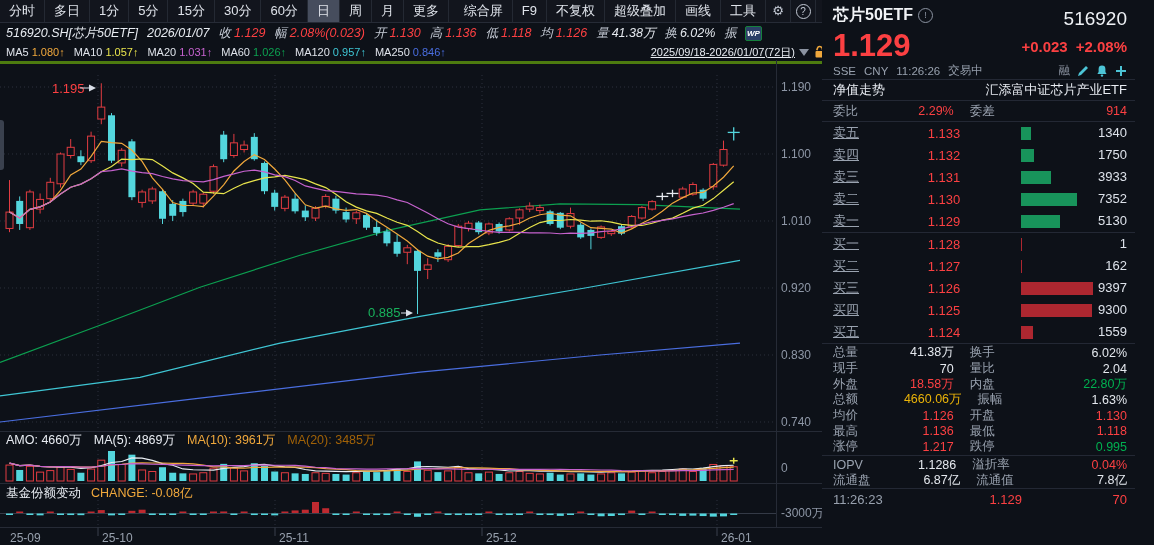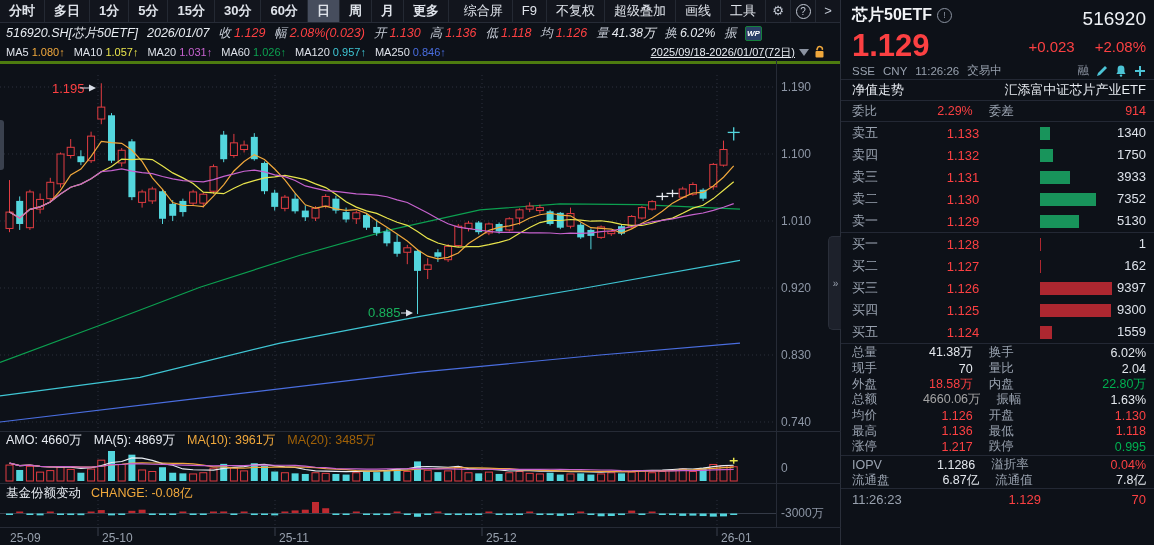--- a/index.html
+++ b/index.html
@@ -26,60 +26,60 @@
   .tri-down{width:0;height:0;border-left:5px solid transparent;border-right:5px solid transparent;border-top:7px solid #8b93a1;}
   #chart-svg{position:absolute;left:0;top:60px;}
   #vol-header{position:absolute;left:6px;top:432px;font-size:12.5px;display:flex;gap:12px;white-space:nowrap;}
   #chg-header{position:absolute;left:6px;top:485px;font-size:12.5px;display:flex;gap:10px;white-space:nowrap;}
   .c-white{color:#e8ecf2;} .c-orange{color:#f0a83c;} .c-magenta{color:#a16207;text-align:right;}
   #collapse-handle{position:absolute;left:828px;top:236px;width:13px;height:92px;background:#1d212b;
                    border:1px solid #2a2f3a;border-right:none;border-radius:5px 0 0 5px;
                    color:#9aa2b0;font-size:10px;display:flex;align-items:center;justify-content:center;}
   #left-edge-tab{position:absolute;left:0;top:120px;width:4px;height:50px;background:#3a414e;border-radius:0 3px 3px 0;}
   
-  #right{position:absolute;left:841px;top:0;width:313px;height:545px;background:#0d1118;font-size:13px;}
+  #right{position:absolute;left:822px;top:0;width:313px;height:545px;background:#0d1118;font-size:13px;}
   .rpad{padding-left:11px;padding-right:8px;}
   .r-head{height:30px;display:flex;align-items:center;}
   .r-title{font-size:16px;font-weight:bold;color:#f2f4f7;}
   .info-ic{display:inline-block;width:13px;height:13px;line-height:13px;border:1px solid #8b93a1;border-radius:50%;
            color:#8b93a1;font-size:9px;text-align:center;margin-left:5px;}
   .r-code{margin-left:auto;font-size:19px;color:#eef1f5;margin-top:8px;}
   .r-price-row{height:32px;display:flex;align-items:center;}
   .r-price{font-size:31px;font-weight:bold;color:#fb4042;line-height:30px;}
-  .r-chg{margin-left:auto;display:flex;gap:20px;font-size:15px;font-weight:normal;color:#fb4042;}
+  .r-chg{margin-left:auto;display:flex;gap:8px;font-size:15px;font-weight:bold;color:#fb4042;}
   .r-sub{height:17px;display:flex;align-items:center;font-size:11.5px;color:#98a1ae;gap:8px;}
   .r-sub .ics{margin-left:auto;display:flex;align-items:center;gap:7px;} .r-sub svg{display:block;}
   .r-div{height:1px;background:#232834;}
   .r-nav{height:20px;display:flex;align-items:center;font-size:13px;color:#e8ecf2;}
   .r-nav .fund{margin-left:auto;}
   .srow{display:flex;align-items:center;font-size:12.5px;}
   .srow .sl{color:#9aa3b0;white-space:nowrap;}
   .srow .sv1{flex:1;text-align:right;white-space:nowrap;}
   .srow .sl2{margin-left:16px;min-width:52px;color:#9aa3b0;white-space:nowrap;}
   .srow .sv2{flex:1.1;text-align:right;white-space:nowrap;}
   .wbrow{height:20px;}
   .orow{height:22px;display:flex;align-items:center;font-size:13px;}
-  .orow .ol{width:38px;color:#9aa3b0;}
+  .orow .ol{width:38px;color:#9aa3b0;text-decoration:underline;}
   .orow .op{width:146px;text-align:center;color:#fb4042;}
   .orow .obz{flex:1;position:relative;height:14px;margin-left:4px;}
   .orow .obar{position:absolute;left:0;top:0.5px;height:13px;}
   .orow .oq{position:absolute;right:0;top:0;line-height:14px;color:#dde2ea;}
   .statrow{height:15.7px;}
   .r-footer{height:20px;display:flex;align-items:center;font-size:13px;}
   .rf-time{color:#98a1ae;}
   .rf-price{margin-left:auto;color:#fb4042;}
   .rf-vol{width:105px;text-align:right;color:#fb4042;}
 </style>
 </head>
 <body>
 
 <div id="app">
   <div id="left">
     <div class="menubar">
-      <span id="menu-left" style="display:flex;font-weight:bold;">
+      <span id="menu-left" style="display:flex;">
           <span class="menu-item">分时</span>
           <span class="menu-item">多日</span>
           <span class="menu-item">1分</span>
           <span class="menu-item">5分</span>
           <span class="menu-item">15分</span>
           <span class="menu-item">30分</span>
           <span class="menu-item">60分</span>
           <span class="menu-item selected">日</span>
           <span class="menu-item">周</span>
           <span class="menu-item">月</span>
@@ -671,21 +671,21 @@
           <span class="sv2" style="color: rgb(228, 232, 238);">2.04</span>
         </div>
         <div class="srow statrow">
           <span class="sl">外盘</span>
           <span class="sv1" style="color: rgb(251, 64, 66);">18.58万</span>
           <span class="sl2">内盘</span>
           <span class="sv2" style="color: rgb(0, 176, 80); text-align: right;">22.80万</span>
         </div>
         <div class="srow statrow">
           <span class="sl">总额</span>
-          <span class="sv1" style="color: #a3a3a3; padding-left: 15px;">4660.06万</span>
+          <span class="sv1" style="color: #eab308; padding-left: 15px;">4660.06万</span>
           <span class="sl2">振幅</span>
           <span class="sv2" style="color: rgb(228, 232, 238);">1.63%</span>
         </div>
         <div class="srow statrow">
           <span class="sl">均价</span>
           <span class="sv1" style="color: rgb(251, 64, 66);">1.126</span>
           <span class="sl2">开盘</span>
           <span class="sv2" style="color: rgb(251, 64, 66);">1.130</span>
         </div>
         <div class="srow statrow">

